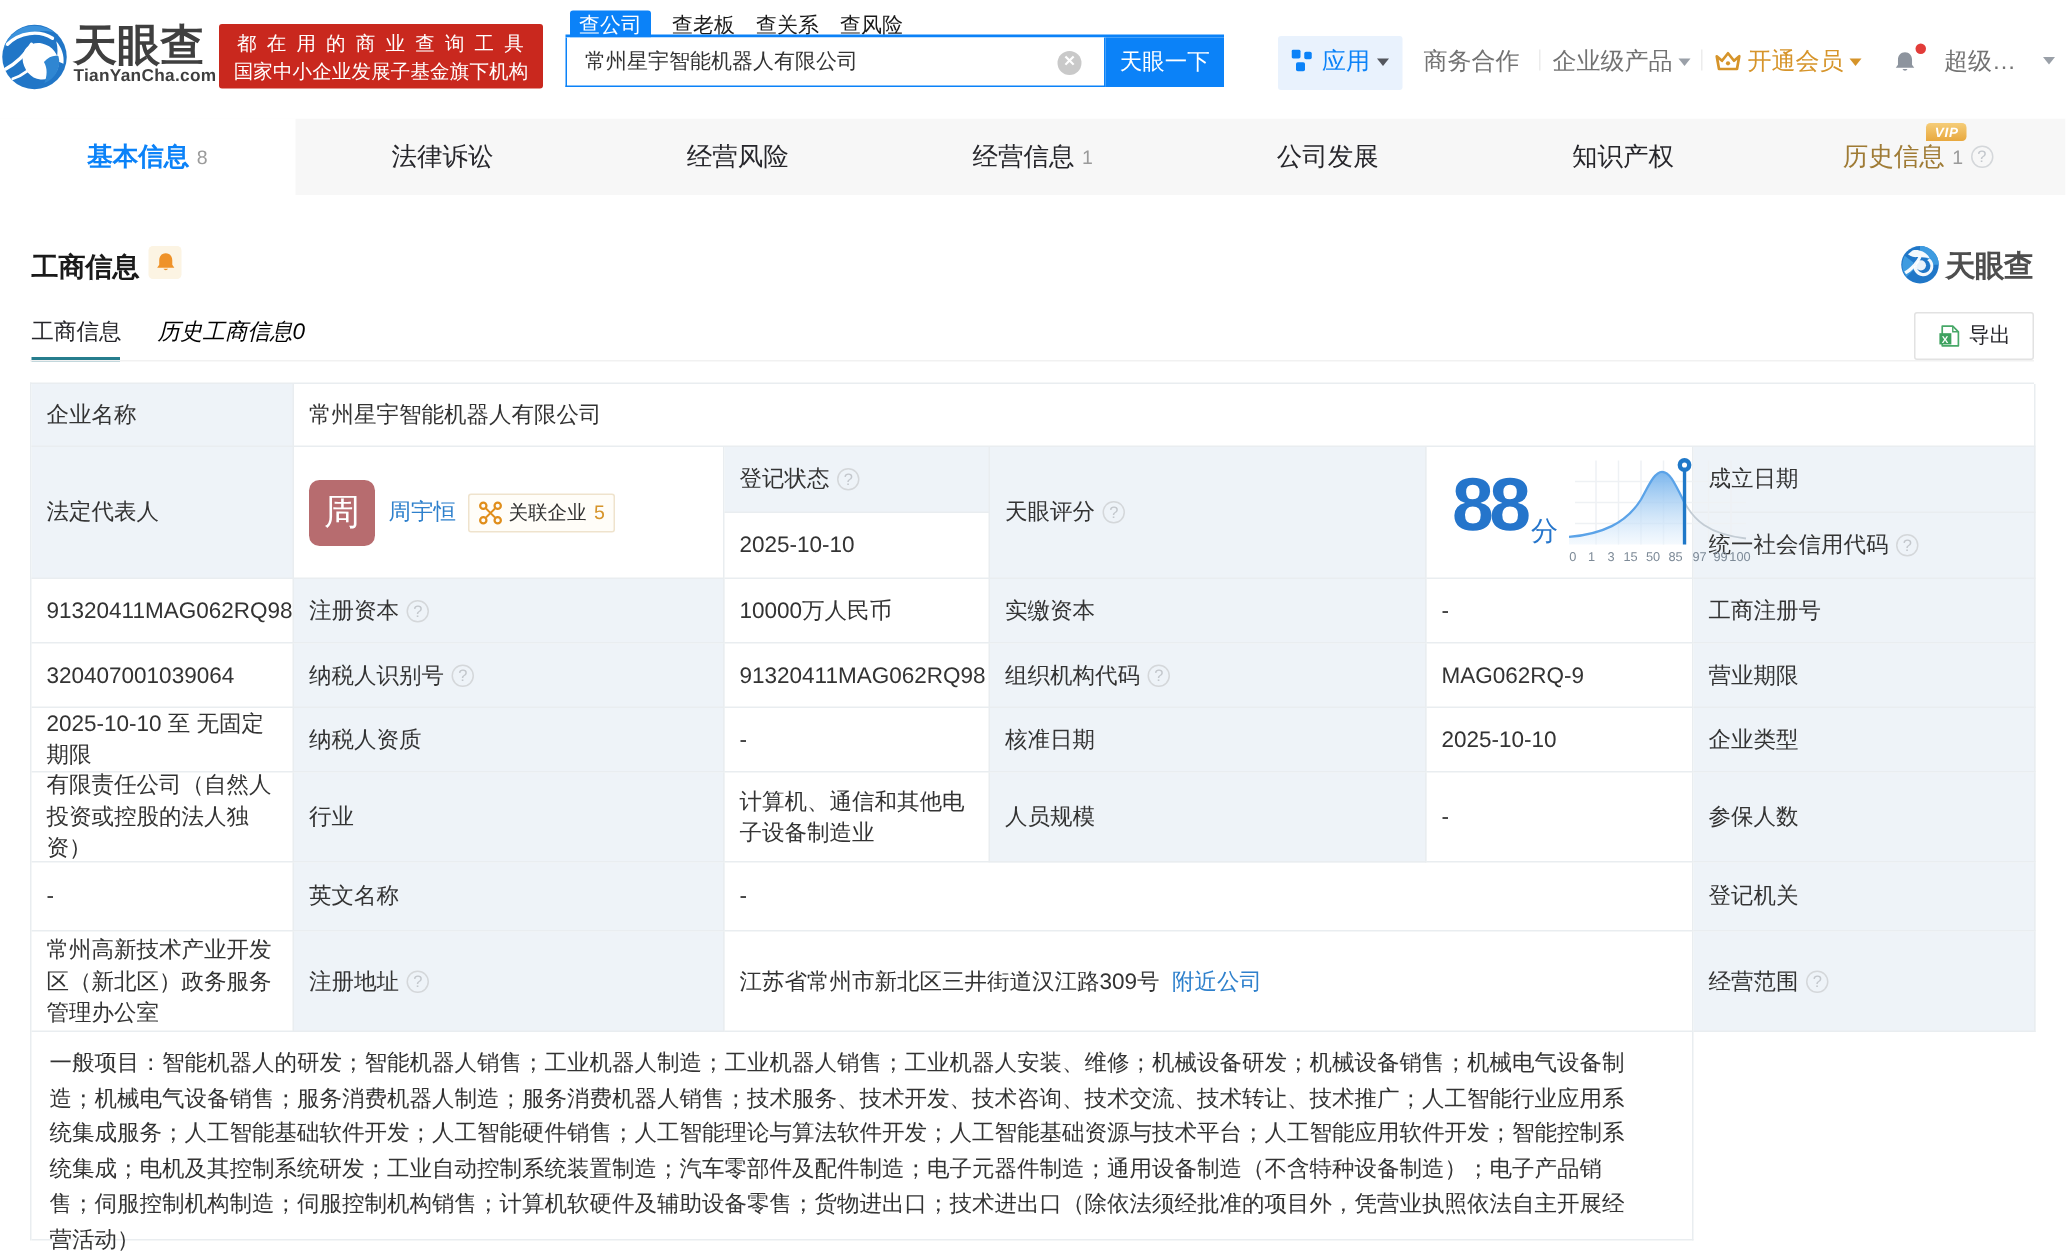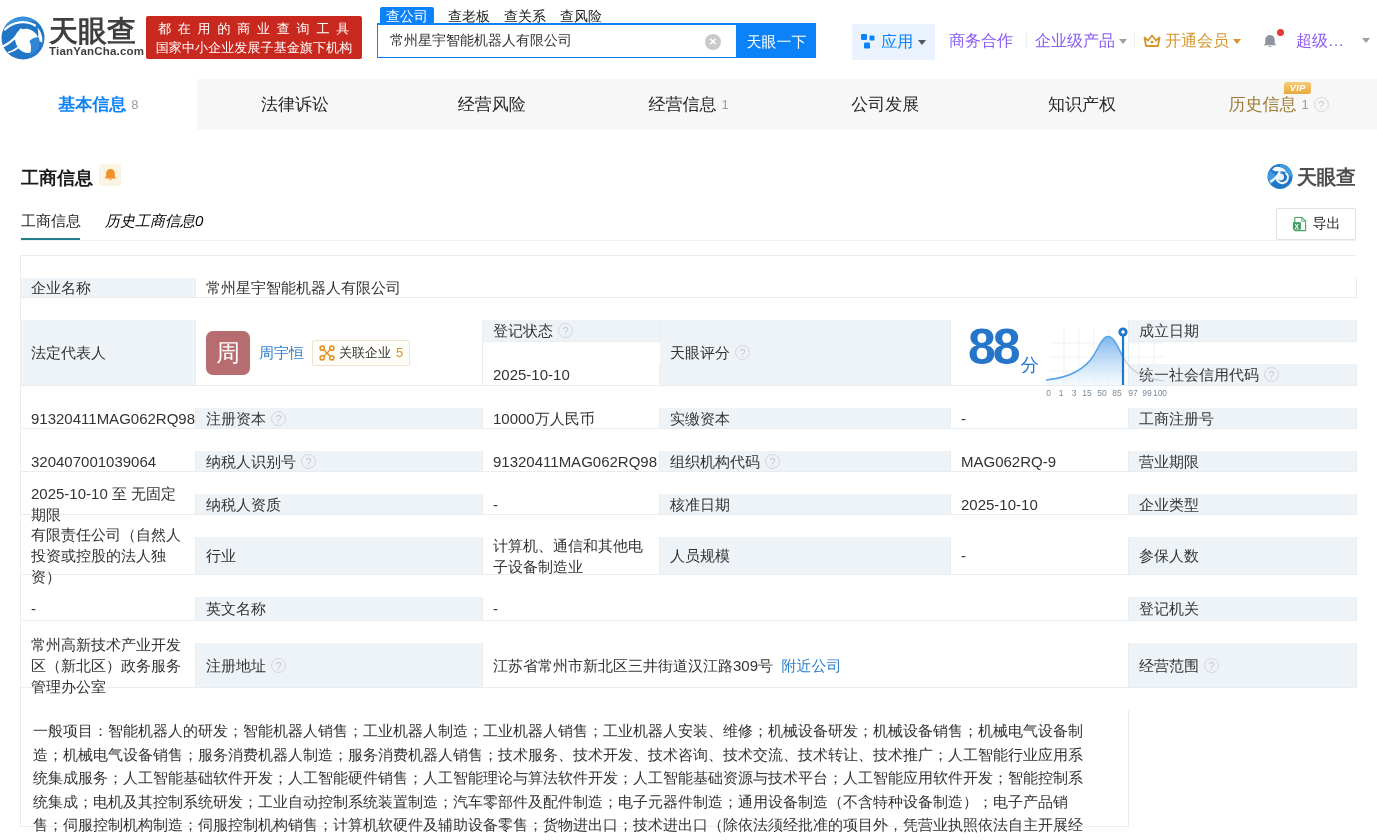--- a/index.html
+++ b/index.html
@@ -21,21 +21,21 @@
 .stab { height:18px; line-height:18px; padding:0; color:#1a1a1a; margin-right:14px; }
 .stab.act { background:#0b82f8; color:#fff; border-radius:2px 2px 0 0; padding:0 6px; }
 #sline { left:377px; top:23px; width:439px; height:2px; background:#0b82f8; }
 #sbox { left:377px; top:25px; width:360px; height:33px; border:1px solid #0b82f8; border-top:none; background:#fff;
   font-size:14px; color:#333; line-height:30px; padding-left:12px; }
 #sclear { left:705px; top:34px; width:16px; height:16px; border-radius:50%; background:#c9c9c9; color:#fff;
   font-size:10px; line-height:16px; text-align:center; font-weight:bold; }
 #sbtn { left:737px; top:25px; width:79px; height:33px; background:#0b82f8; color:#fff; font-size:15px;
   text-align:center; line-height:33px; }
 
-.hmenu { font-size:16px; color:#8b5cf6; top:31px; }
+.hmenu { font-size:16px; color:#737373; top:31px; }
 #mapp { left:852px; top:24px; width:83px; height:36px; background:#e9f2fd; border-radius:2px;
   color:#0b82f8; font-size:16px; line-height:36px; text-align:center; }
 .caret { display:inline-block; width:0; height:0; border-left:4.5px solid transparent; border-right:4.5px solid transparent;
   border-top:5.5px solid #54575e; vertical-align:2px; }
 .caret.gy { border-top-color:#9aa0a8; }
 .vline { top:33px; width:1px; height:14px; background:#ececec; }
 #mvip { color:#d6942a; font-weight:normal; }
 #bell-dot { left:1277px; top:29px; width:7px; height:7px; border-radius:50%; background:#e23c39; }
 
 #tabbar { display:flex; height:51px; background:#f7f7f7; }
@@ -61,21 +61,21 @@
 #subline { left:21px; top:238px; width:59px; height:3px; background:#267d8d; }
 #divline { left:20px; top:240px; width:1336px; height:1px; background:#f1f1f1; }
 #export { left:1276px; top:208px; width:80px; height:32px; border:1px solid #e2e2e2; border-radius:2px;
   background:#fff; font-size:14px; color:#26262b; display:flex; align-items:center; justify-content:center; }
 
 #tbl { position:absolute; left:20px; top:255px; width:1336px; display:grid;
   grid-template-columns:175px 287px 177px 291px 178px 228px;
   grid-template-rows:42px 44px 44px 43px 43px 43px 60px 46px 67px 139px;
   border-top:1px solid #e9edf0; border-left:1px solid #e9edf0; font-size:15px; }
 #tbl > div { border-right:1px solid #e9edf0; border-bottom:1px solid #e9edf0;
-  display:flex; align-items:center; padding:0 10px; line-height:21px; color:#333;margin-top:22px; }
+  display:flex; align-items:center; padding:0 10px; line-height:21px; color:#333; }
 #tbl > div.lb { background:#eef3f8; padding:0 10px; }
 .lnk { color:#2e80cc; }
 .sp3 { grid-column:span 3; }
 .sp5 { grid-column:span 5; }
 .rw2 { grid-row:span 2; }
 .avatar { width:44px; height:44px; background:#b76c6f; border-radius:7px; color:#fff; font-size:24px;
   display:flex; align-items:center; justify-content:center; flex-shrink:0; }
 .relbadge { height:26px; border:1px solid #efe3cd; background:#fffdf8; border-radius:2px; display:flex;
   align-items:center; font-size:13px; padding:0 6px; color:#333; }
 .relbadge .n { color:#d6942a; margin-left:5px; }

